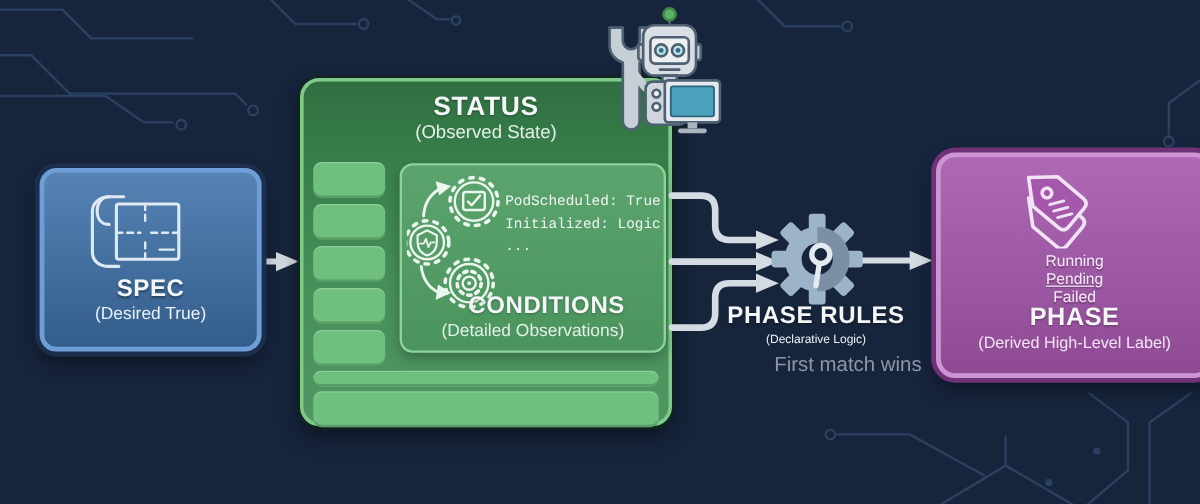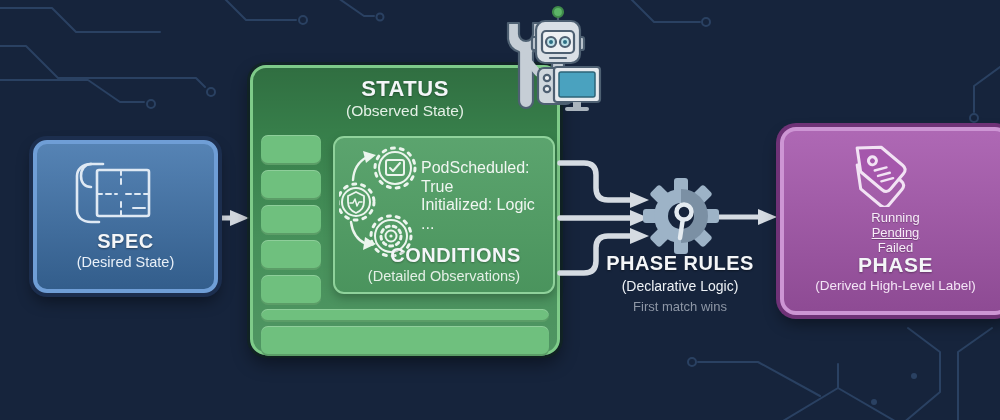--- a/index.html
+++ b/index.html
@@ -34,29 +34,29 @@
   .status-title{top:8px;font-size:22px;font-weight:bold;letter-spacing:.5px;text-shadow:0 1px 2px rgba(0,0,0,.35);}
   .status-sub{top:34px;font-size:15.5px;color:#e4f0e6;}
   .slot{left:8px;width:60px;height:30px;border-radius:7px;background:var(--slot-fill);
     box-shadow:inset 0 -2px 0 rgba(0,0,0,.18),inset 0 1px 0 rgba(255,255,255,.22);}
   .bar{left:8px;width:288px;border-radius:7px;background:var(--slot-fill);
     box-shadow:inset 0 -2px 0 rgba(0,0,0,.18),inset 0 1px 0 rgba(255,255,255,.22);}
   .cond-panel{left:80px;top:68px;width:222px;height:158px;border-radius:11px;
     border:2px solid var(--panel-border);
     background:linear-gradient(180deg,rgba(255,255,255,.07),rgba(0,0,0,.06)),var(--panel-fill);
     box-shadow:0 4px 10px rgba(0,0,0,.25);}
-  .cond-lines{left:86px;top:21px;width:132px;font-size:16px;line-height:18.5px;color:#f0f6f1;}
+  .cond-lines{left:86px;top:21px;width:132px;font-size:12px;line-height:18.5px;color:#f0f6f1;font-family:Liberation Mono, monospace;}
   .cond-title{top:106px;font-size:20px;font-weight:bold;letter-spacing:.5px;text-shadow:0 1px 2px rgba(0,0,0,.3);margin-left:23px;}
   .cond-sub{top:130px;font-size:14.5px;color:#e4f0e6;}
 
   
   .rules-label{left:592px;top:252px;width:176px;text-align:center;z-index:1;}
   .rules-title{font-size:20px;font-weight:bold;letter-spacing:.5px;text-shadow:0 1px 2px rgba(0,0,0,.4);text-align:center;}
-  .rules-sub{font-size:14px;margin-top:3px;color:#eef2f6;}
-  .rules-note{font-size:13px;margin-top:5px;color:var(--text-muted);}
+  .rules-sub{font-size:10px;margin-top:3px;color:#eef2f6;}
+  .rules-note{font-size:17px;margin-top:5px;color:var(--text-muted);text-align:right;}
 
   
   .phase-box{left:780px;top:127px;width:231px;height:188px;border-radius:16px;z-index:1;
     border:4px solid var(--phase-border);
     background:linear-gradient(180deg,rgba(255,255,255,.10),rgba(0,0,0,.14)),var(--phase-fill);
     box-shadow:0 0 0 4px #6f3277,0 8px 16px rgba(0,0,0,.45);}
   .phase-label{font-size:13px;color:#f7ecf8;text-shadow:0 1px 1px rgba(0,0,0,.25);}
   .phase-l0{top:79px;} .phase-l1{top:94px;text-decoration:underline;} .phase-l2{top:109px;}
   .phase-title{top:122px;font-size:21px;font-weight:bold;letter-spacing:.5px;text-shadow:0 1px 2px rgba(0,0,0,.35);}
   .phase-sub{top:147px;font-size:13.5px;color:#f3e4f5;}
@@ -104,21 +104,21 @@
         <g stroke-width="2" stroke-dasharray="5 4">
           <path d="M28,36 H48"></path>
           <path d="M57,36 H80"></path>
           <path d="M52,12 V26"></path>
           <path d="M52,44 V58"></path>
         </g>
         <path d="M64,50 H76" stroke-width="2"></path>
       </g>
     </svg>
     <div class="abs ctr spec-title">SPEC</div>
-    <div class="abs ctr spec-sub">(Desired State)</div>
+    <div class="abs ctr spec-sub">(Desired True)</div>
   </div>
 
   <svg class="abs" style="left:192px;top:208px;" width="60" height="20" viewBox="0 0 60 20">
     <path d="M2,10 H40" stroke="#d5dbe2" stroke-width="5" fill="none"></path>
     <polygon points="38,2 57,10 38,18" fill="#d5dbe2"></polygon>
   </svg>
 
   <div class="abs status-box">
     <div class="abs ctr status-title">STATUS</div>
     <div class="abs ctr status-sub">(Observed State)</div>

